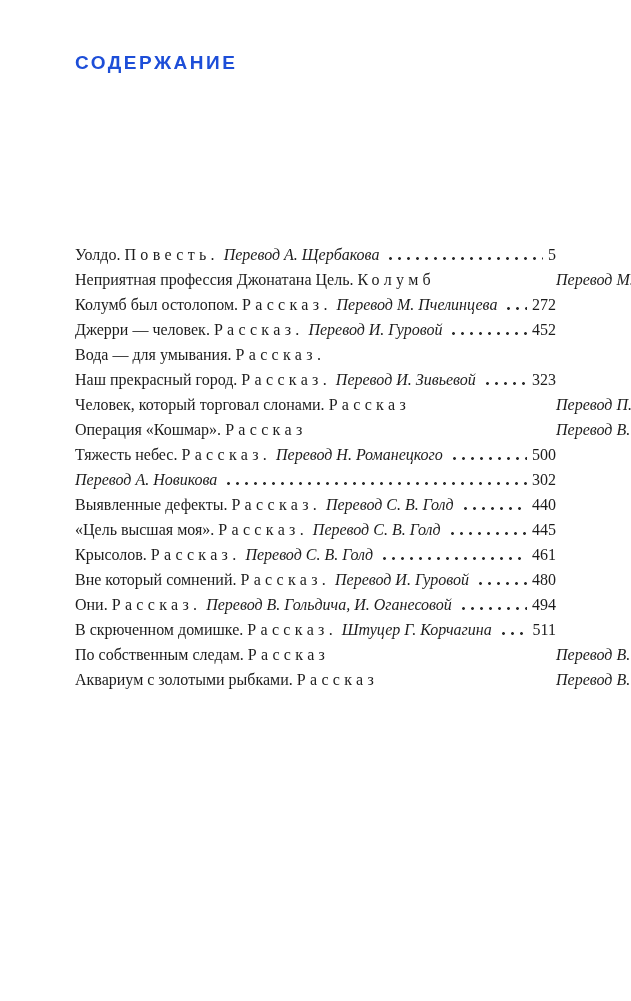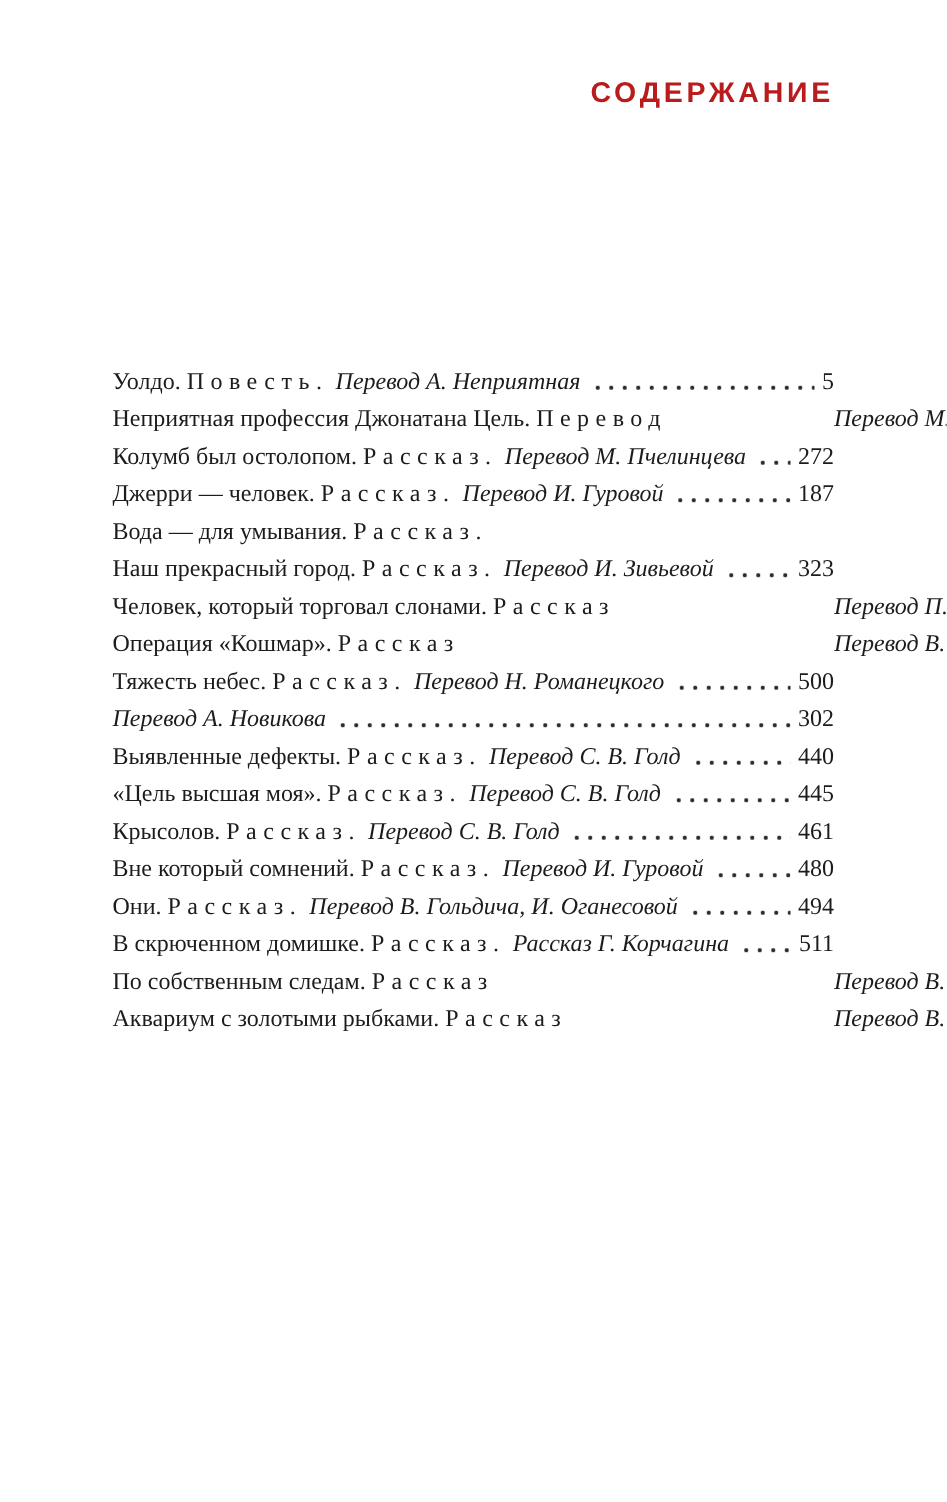--- a/index.html
+++ b/index.html
@@ -16,27 +16,27 @@
   }
   .page {
     box-sizing: border-box;
     width: 631px;
     height: 1001px;
     padding: 50px 75px 0 75px;
     background: #ffffff;
   }
   .page-title {
     margin: 0;
-    text-align: right;
+    text-align: left;
     font-family: "Liberation Sans", sans-serif;
     font-weight: 700;
     font-size: 19px;
     line-height: 26px;
     letter-spacing: 2.5px;
-    color: #b91c1c;
+    color: #1d4ed8;
   }
   .toc {
     margin-top: 166px;
     font-size: 16px;
   }
   .entry {
     display: flex;
     flex-wrap: wrap;
     align-items: flex-end;
     line-height: 25px;
@@ -85,29 +85,29 @@
 <div class="page">
   <h1 class="page-title">СОДЕРЖАНИЕ</h1>
 
   <div class="toc">
       <div class="entry">
     <span class="head">
       <span class="title">Уолдо.</span>
       <span class="genre">Повесть.</span>
     </span>
         <span class="tail">
-          <span class="trans">Перевод А. Неприятная</span>
+          <span class="trans">Перевод А. Щербакова</span>
           <span class="leader"></span>
           <span class="pagenum">5</span>
         </span>
   </div>
       <div class="entry two">
     <span class="head">
       <span class="title">Неприятная профессия Джонатана Цель.</span>
-      <span class="genre">Перевод</span>
+      <span class="genre">Колумб</span>
     </span>
         <span class="tail">
           <span class="trans">Перевод М. Пчелинцева</span>
         </span>
   </div>
       <div class="entry">
     <span class="head">
       <span class="title">Колумб был остолопом.</span>
       <span class="genre">Рассказ.</span>
     </span>
@@ -118,21 +118,21 @@
         </span>
   </div>
       <div class="entry">
     <span class="head">
       <span class="title">Джерри — человек.</span>
       <span class="genre">Рассказ.</span>
     </span>
         <span class="tail">
           <span class="trans">Перевод И. Гуровой</span>
           <span class="leader"></span>
-          <span class="pagenum">187</span>
+          <span class="pagenum">452</span>
         </span>
   </div>
       <div class="entry">
     <span class="head">
       <span class="title">Вода — для умывания.</span>
       <span class="genre">Рассказ.</span>
     </span>
   </div>
       <div class="entry">
     <span class="head">
@@ -235,21 +235,21 @@
           <span class="leader"></span>
           <span class="pagenum">494</span>
         </span>
   </div>
       <div class="entry">
     <span class="head">
       <span class="title">В скрюченном домишке.</span>
       <span class="genre">Рассказ.</span>
     </span>
         <span class="tail">
-          <span class="trans">Рассказ Г. Корчагина</span>
+          <span class="trans">Штуцер Г. Корчагина</span>
           <span class="leader"></span>
           <span class="pagenum">511</span>
         </span>
   </div>
       <div class="entry two">
     <span class="head">
       <span class="title">По собственным следам.</span>
       <span class="genre">Рассказ</span>
     </span>
         <span class="tail">

